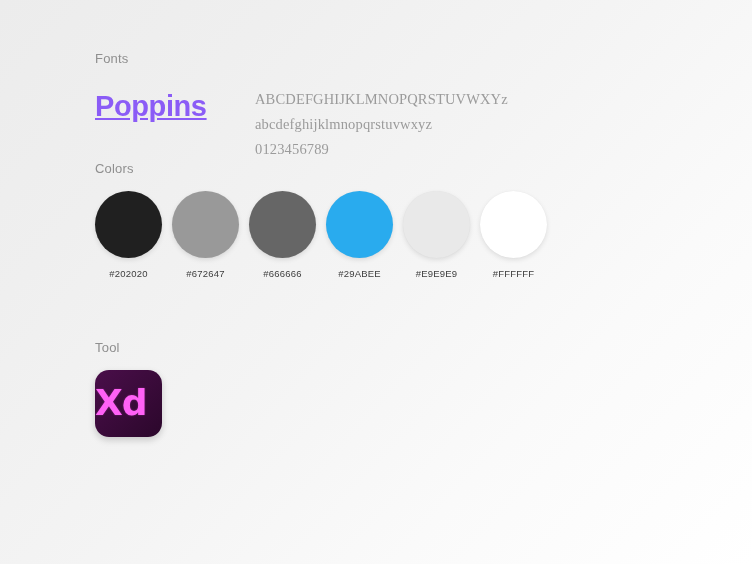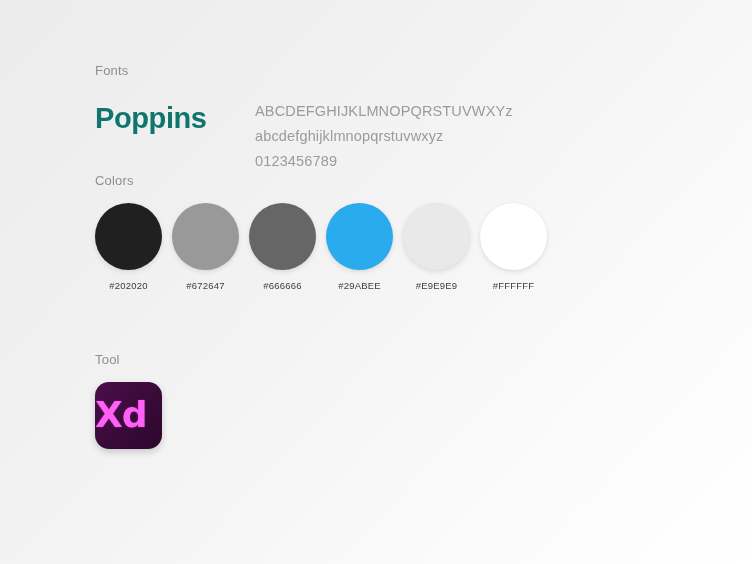--- a/index.html
+++ b/index.html
@@ -12,21 +12,21 @@
 
   body {
     font-family: "Liberation Sans", sans-serif;
     background: linear-gradient(133deg, #ececec 0%, #efefef 22%, #f4f4f4 48%, #fafafa 72%, #ffffff 100%);
     position: relative;
   }
 
   .styleguide {
     position: absolute;
     left: 95px;
-    top: 64px;
+    top: 52px;
     width: 600px;
   }
 
   
   .section-label {
     font-size: 13px;
     font-weight: 400;
     color: #8f8f8f;
     letter-spacing: 0.2px;
     line-height: 1;
@@ -37,39 +37,41 @@
 
   .fonts-body {
     display: flex;
     align-items: flex-start;
     margin-top: 22px;
   }
 
   .font-name {
     font-size: 29px;
     font-weight: 700;
-    color: #0f766e;
+    color: #8b5cf6;
     letter-spacing: -0.4px;
     line-height: 1;
     width: 160px;
     flex: 0 0 160px;
     padding-top: 5px;
+    text-decoration: underline;
   }
 
   .font-specimen {
     padding-top: 0px;
   }
 
   .specimen-line {
     font-size: 14.5px;
     font-weight: 400;
     color: #9b9b9b;
     letter-spacing: 0.15px;
     line-height: 25px;
     white-space: nowrap;
+    font-family: Liberation Serif, serif;
   }
 
   
   .colors-section { }
 
   .swatch-row {
     display: flex;
     margin-top: 16px;
   }
 

